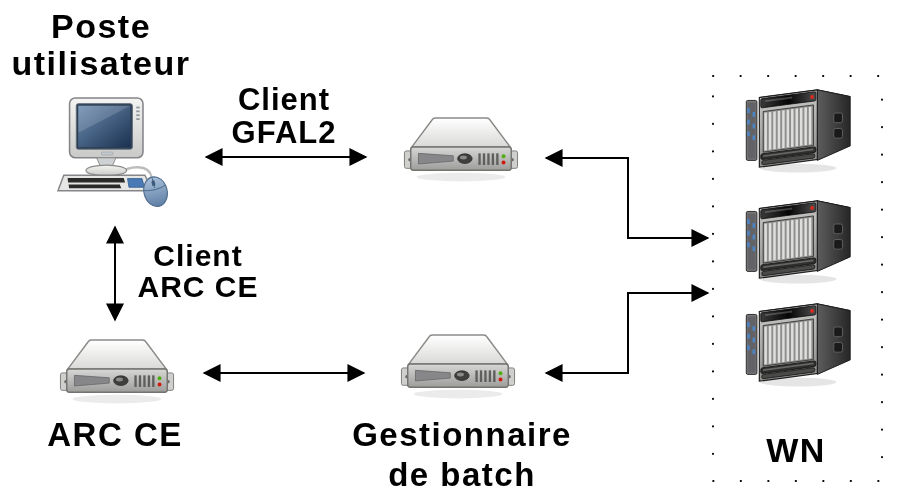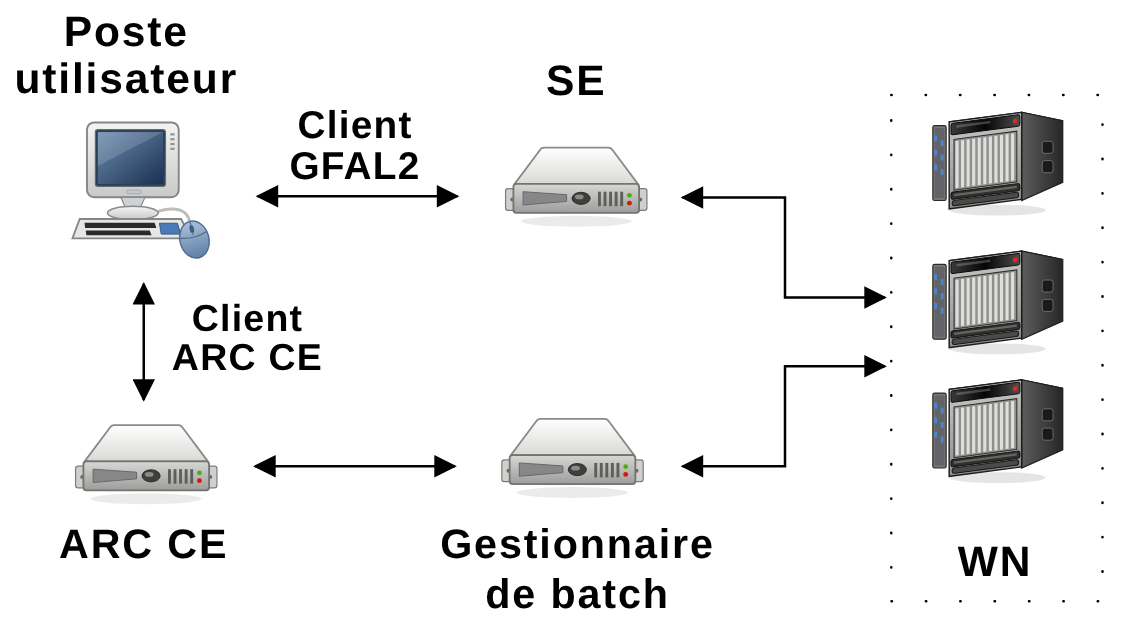--- a/index.html
+++ b/index.html
@@ -169,21 +169,20 @@
     <use href="#sym-rackserver" x="403" y="114" width="116" height="70"></use>
     <use href="#sym-rackserver" x="59" y="336" width="116" height="70"></use>
     <use href="#sym-rackserver" x="400" y="331" width="116" height="70"></use>
     <use href="#sym-tower" x="740" y="82" width="116" height="92"></use>
     <use href="#sym-tower" x="740" y="193" width="116" height="92"></use>
     <use href="#sym-tower" x="740" y="296" width="116" height="92"></use>
   </svg>
 
   <div class="label bold lbl-poste">Poste
 utilisateur</div>
-  <div class="label bold lbl-se">SE</div>
   <div class="label sub lbl-gfal2">Client
 GFAL2</div>
   <div class="label sub lbl-arcclient">Client
 ARC CE</div>
   <div class="label bold lbl-arcce">ARC CE</div>
   <div class="label bold lbl-wn">WN</div>
   <div class="label bold lbl-gest">Gestionnaire
 de batch</div>
 </div>
 

